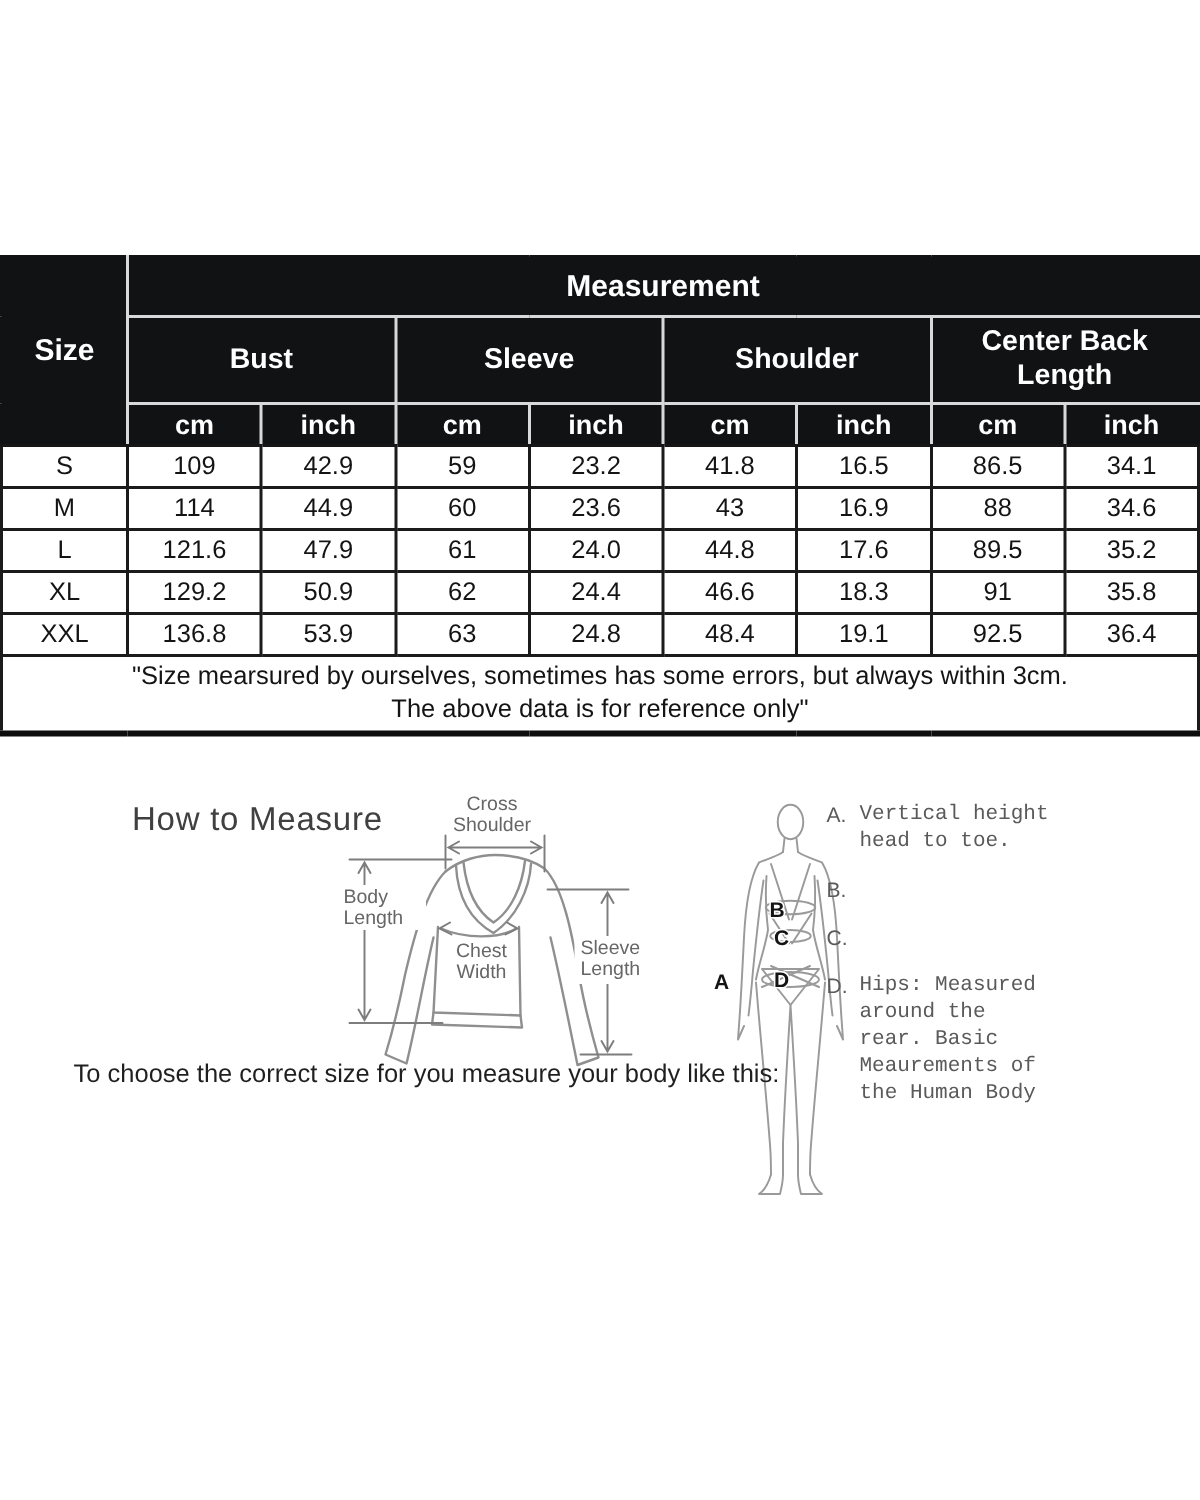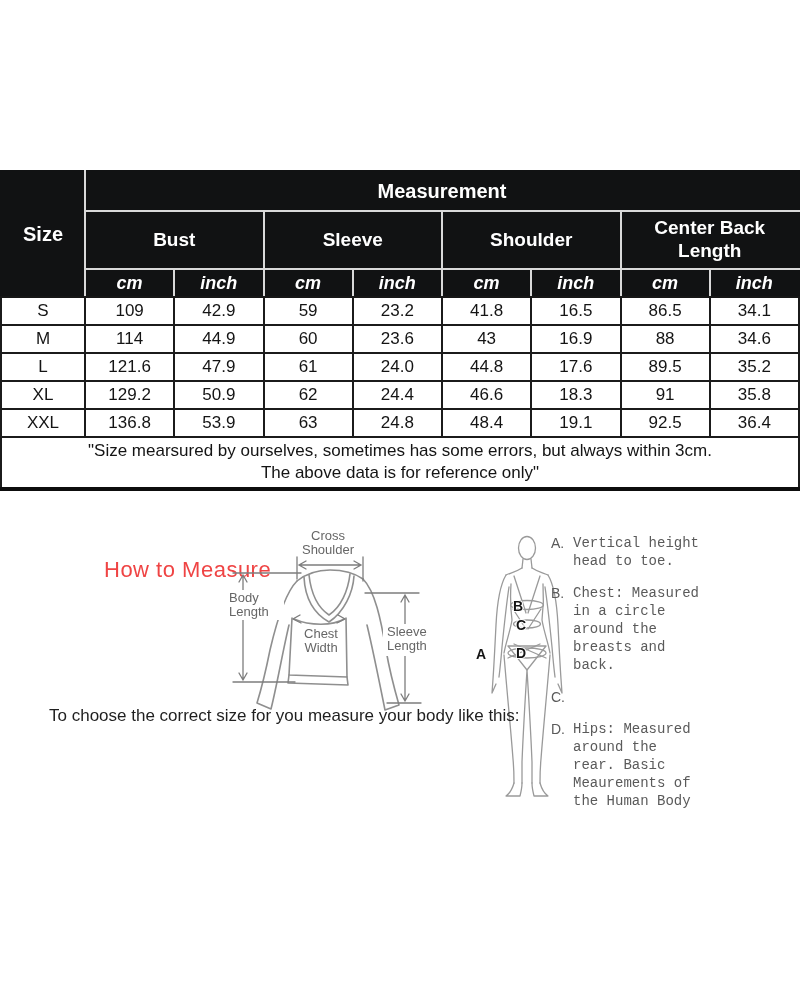--- a/index.html
+++ b/index.html
@@ -17,35 +17,34 @@
   th{
     background:#111213;color:#fff;font-weight:bold;text-align:center;
     border:2px solid #d9d9d9;padding:0;
   }
   tr.r1 th{height:38px;font-size:20px;}
   tr.r2 th{height:56px;font-size:19px;line-height:1.2;}
   tr.r3 th{height:26px;font-size:18px;}
   tr.r1 th{border-top-color:#111213;}
   tr th:first-child{border-left-color:#111213;margin-left:16px;}
   tr th:last-child{border-right-color:#111213;}
-  tr.r3 th{border-bottom-color:#161616;font-style:italic;}
+  tr.r3 th{border-bottom-color:#161616;}
   th.size-h{border-bottom-color:#161616;font-size:20px;}
   td{
     background:#fff;color:#141414;border:2px solid #1b1b1b;
     text-align:center;font-size:17px;height:26px;padding:0;
   }
   td.note-cell{
     height:auto;font-size:17px;line-height:22px;padding:2px 0 3px 0;
     border-bottom:4px solid #0d0d0d;
   }
   
   .htm-title{
-    position:absolute;left:104px;top:533px;font-size:22px;color:#ef4444;
+    position:absolute;left:88px;top:533px;font-size:22px;color:#404040;
     letter-spacing:0.5px;
-    margin-top:24px;
   }
   .garment-svg{position:absolute;left:225px;top:525px;}
   .figure-svg{position:absolute;left:468px;top:527px;}
   .diag-label{font-size:13px;fill:#666;font-family:"Liberation Sans","DejaVu Sans",sans-serif;}
   .fig-letter{
     font-size:14px;font-weight:bold;fill:#141414;
     font-family:"Liberation Sans","DejaVu Sans",sans-serif;
     paint-order:stroke;stroke:#fff;stroke-width:2px;
   }
   .gline{stroke:#8f8f8f;stroke-width:1.6;fill:none;stroke-linecap:round;stroke-linejoin:round;}
@@ -229,21 +228,20 @@
   <text class="fig-letter" x="48" y="131">D</text>
 </svg>
 
 <div class="instructions">
   <div class="ins-item">
     <span class="ins-letter">A.</span>
     <span class="ins-text">Vertical height head to toe.</span>
   </div>
   <div class="ins-item">
     <span class="ins-letter">B.</span>
-    <span class="ins-text">Chest: Measured in a circle around the breasts and back.</span>
   </div>
   <div class="ins-item">
     <span class="ins-letter">C.</span>
   </div>
   <div class="ins-item">
     <span class="ins-letter">D.</span>
     <span class="ins-text">Hips: Measured around the rear. Basic Meaurements of the Human Body</span>
   </div>
 </div>
 

